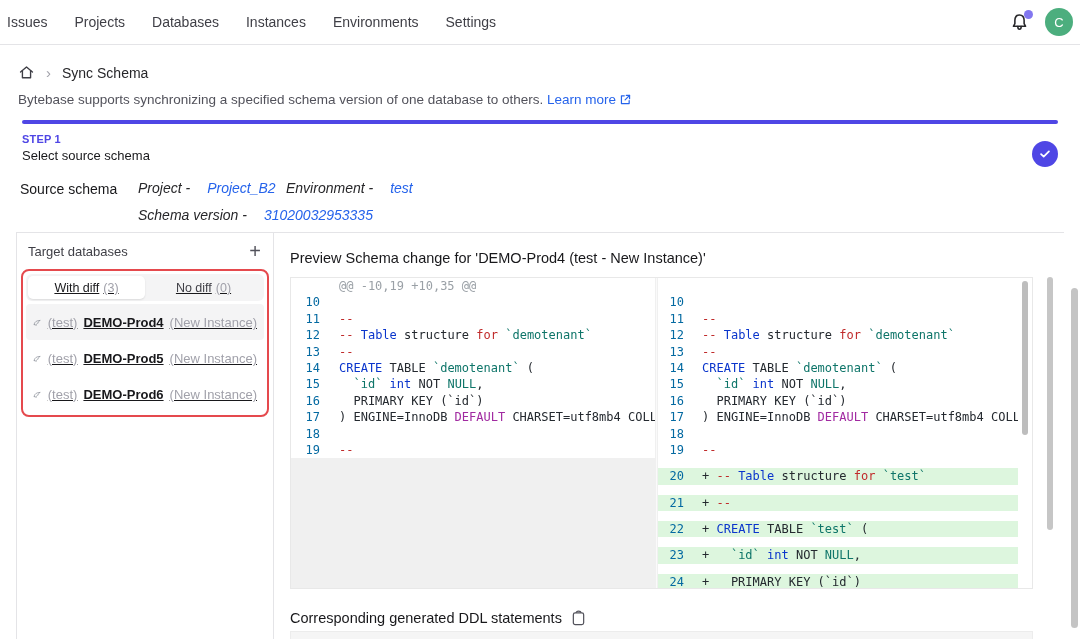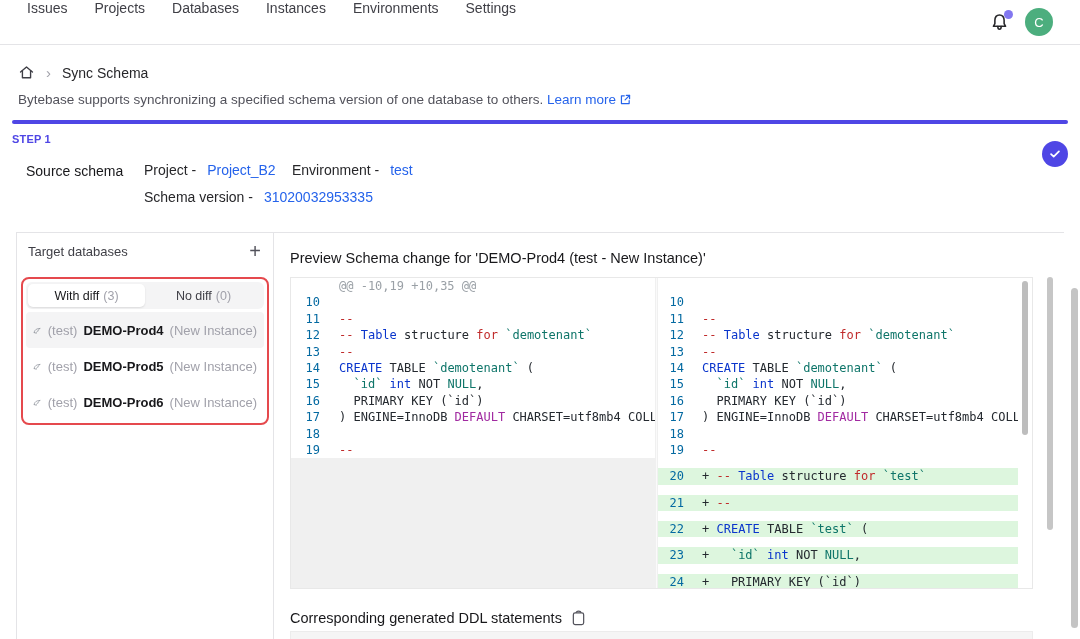--- a/index.html
+++ b/index.html
@@ -5,56 +5,56 @@
   * { box-sizing: border-box; }
   html,body { margin:0; padding:0; }
   body {
     width:1080px; height:639px; overflow:hidden; position:relative;
     background:#fff; color:#18181b;
     font-family:"Liberation Sans", sans-serif; font-size:14px;
   }
   svg { display:block; }
 
   
-  .topnav { height:45px; border-bottom:1px solid #e4e4e7; display:flex; padding:0 27px; }
+  .topnav { height:45px; border-bottom:1px solid #e4e4e7; display:flex; align-items:center; padding:0 7px; }
   .nav-items { display:flex; gap:27px; font-size:14px; font-weight:500; color:#3f3f46; }
   .nav-item { cursor:pointer; }
   .nav-right { margin-left:auto; display:flex; align-items:center; gap:15px; }
   .bell-wrap { position:relative; width:21px; height:21px; cursor:pointer; }
   .bell-dot { position:absolute; top:-2px; right:-3px; width:9px; height:9px; border-radius:50%; background:#8277f0; }
   .avatar { width:28px; height:28px; border-radius:50%; background:#4cae7e; color:#fff; display:flex; align-items:center; justify-content:center; font-size:13px; cursor:pointer; }
 
   
   .breadcrumb { display:flex; align-items:center; gap:11px; padding:19px 18px 0; font-size:14px; color:#27272a; }
   .crumb-sep { color:#a1a1aa; font-size:15px; line-height:1; }
   .intro { padding:11px 18px 0; font-size:13.5px; color:#52525b; }
   .intro .learn-link { color:#2563eb; text-decoration:none; cursor:pointer; display:inline-flex; align-items:center; gap:3px; }
 
   
-  .steps { display:flex; gap:26px; padding:13px 12px 0; }
+  .steps { display:flex; gap:26px; padding:13px 22px 0; }
   .step { flex:1; position:relative; }
   .step-bar { height:4px; background:#4f46e5; border-radius:2px; }
   .step-label { margin-top:9px; font-size:11px; font-weight:700; color:#4f46e5; letter-spacing:.2px; }
   .step-title { margin-top:3px; font-size:13px; font-weight:500; color:#18181b; }
   .step-check { position:absolute; right:0; top:21px; width:26px; height:26px; border-radius:50%; background:#4f46e5; display:flex; align-items:center; justify-content:center; }
 
   
-  .source { display:flex; padding:17px 26px 0; font-size:14px; }
+  .source { display:flex; padding:17px 20px 0; font-size:14px; }
   .source-label { width:118px; padding-top:1px; color:#18181b; }
   .source-grid { display:grid; grid-template-columns:148px auto; row-gap:11px; }
-  .field { display:flex; gap:11px; white-space:nowrap; }
+  .field { display:flex; gap:17px; white-space:nowrap;font-style:italic; }
   .fname { color:#27272a; }
   .fval { color:#2563eb; text-decoration:none; cursor:pointer; }
 
   
   .main { position:absolute; left:16px; top:232px; width:1048px; bottom:0; border-top:1px solid #e4e4e7; }
   .left-card { position:absolute; left:0; top:0; width:258px; height:100%; border-left:1px solid #e4e4e7; border-right:1px solid #e4e4e7; background:#fff; }
   .panel-header { height:36px; display:flex; align-items:center; justify-content:space-between; padding:0 12px 0 11px; font-size:13px; color:#3f3f46; }
   .plus-btn { font-size:20px; color:#52525b; cursor:pointer; line-height:1; font-weight:400; }
-  .red-box { margin:8px 4px; border:2px solid #e5494d; border-radius:8px; padding:3px; }
+  .red-box { margin:0 4px; border:2px solid #e5494d; border-radius:8px; padding:3px;text-decoration:underline; }
   .tabs { display:flex; background:#f4f4f5; border-radius:6px; padding:2px; height:27px; }
   .tab { flex:1; display:flex; align-items:center; justify-content:center; gap:4px; font-size:12.5px; color:#3f3f46; border-radius:5px; cursor:pointer; }
   .tab.active { background:#fff; box-shadow:0 1px 2px rgba(0,0,0,.10); font-weight:500; color:#18181b; }
   .tab .count { color:#a1a1aa; }
   .db-list { margin-top:3px; }
   .db-item { height:36px; display:flex; align-items:center; gap:6px; padding:0 7px; font-size:13px; border-radius:4px; cursor:pointer; white-space:nowrap; overflow:hidden; }
   .db-item.selected { background:#f4f4f5; }
   .db-env { color:#a1a1aa; }
   .db-name { font-weight:700; color:#18181b; }
   .db-suffix { color:#a1a1aa; }
@@ -132,20 +132,21 @@
       <path d="M9 3 H13 V7"></path>
       <path d="M13 3 L7.5 8.5"></path>
     </svg>
   </a>
 </div>
 
 <div class="steps">
   <div class="step">
     <div class="step-bar"></div>
     <div class="step-label">STEP 1</div>
+    <div class="step-title">Select source schema</div>
     <div class="step-check">
       <svg width="14" height="14" viewBox="0 0 16 16" fill="none" stroke="#fff" stroke-width="2" stroke-linecap="round" stroke-linejoin="round">
         <path d="M3.5 8.2 L6.5 11 L12.5 5"></path>
       </svg>
     </div>
   </div>
 </div>
 
 <div class="source">
   <div class="source-label">Source schema</div>

